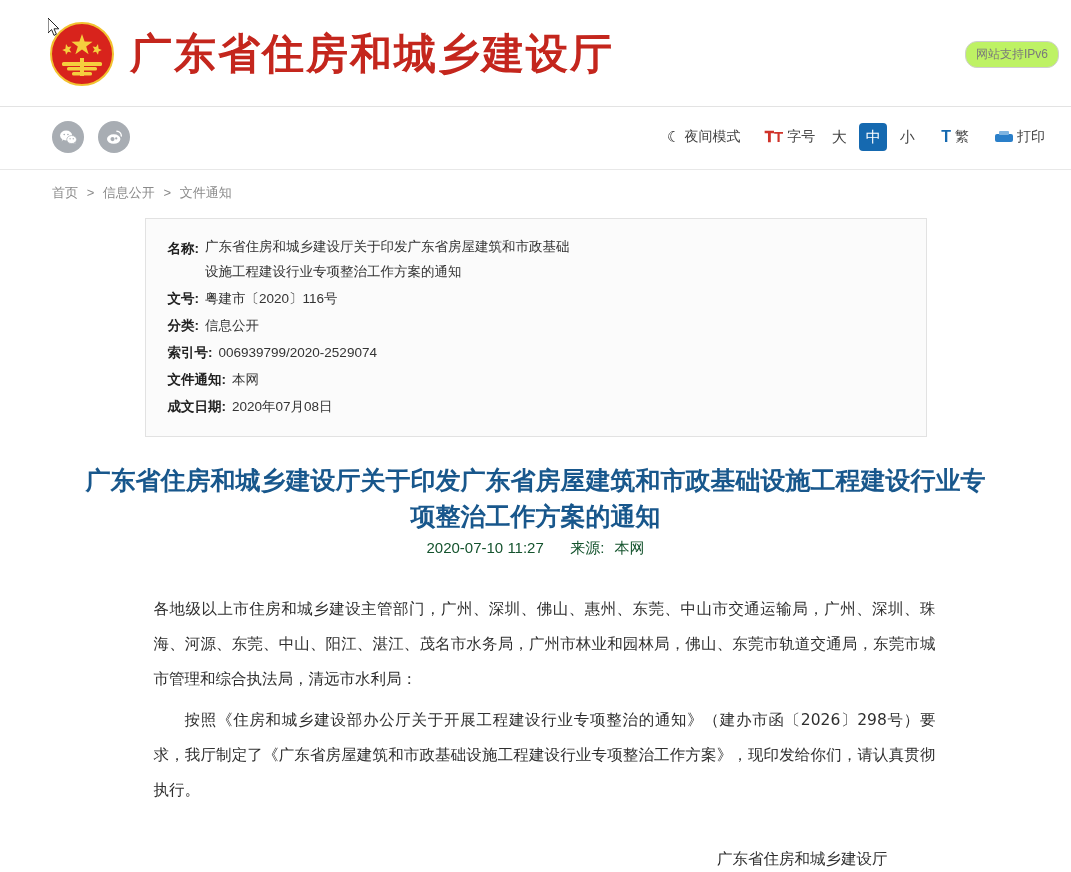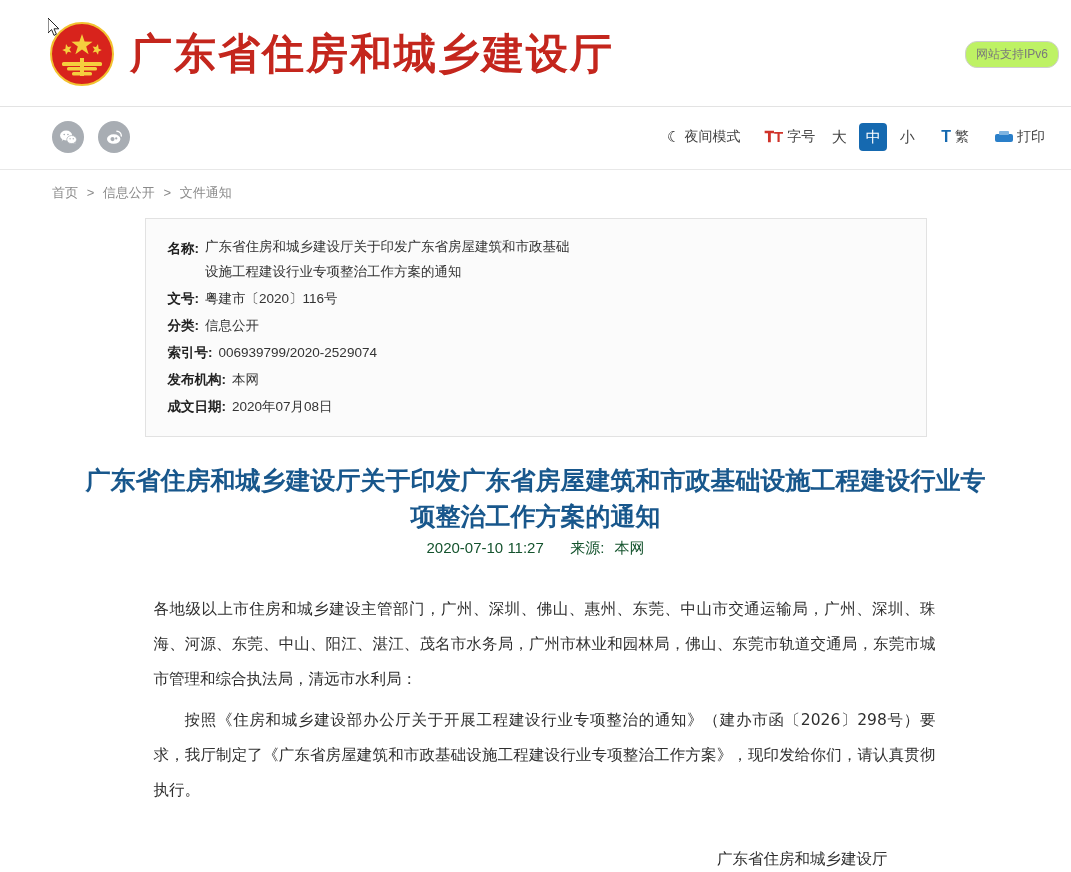--- a/index.html
+++ b/index.html
@@ -360,21 +360,21 @@
         <span class="meta-label">分类:</span>
         <span class="meta-val">信息公开</span>
       </div>
     </div>
     <div class="meta-right">
       <div class="meta-row">
         <span class="meta-label">索引号:</span>
         <span class="meta-val">006939799/2020-2529074</span>
       </div>
       <div class="meta-row">
-        <span class="meta-label">发布机构:</span>
+        <span class="meta-label">文件通知:</span>
         <span class="meta-val">本网</span>
       </div>
       <div class="meta-row">
         <span class="meta-label">成文日期:</span>
         <span class="meta-val">2020年07月08日</span>
       </div>
     </div>
   </div>
 
   <div class="article-title">广东省住房和城乡建设厅关于印发广东省房屋建筑和市政基础设施工程建设行业专项整治工作方案的通知</div>

